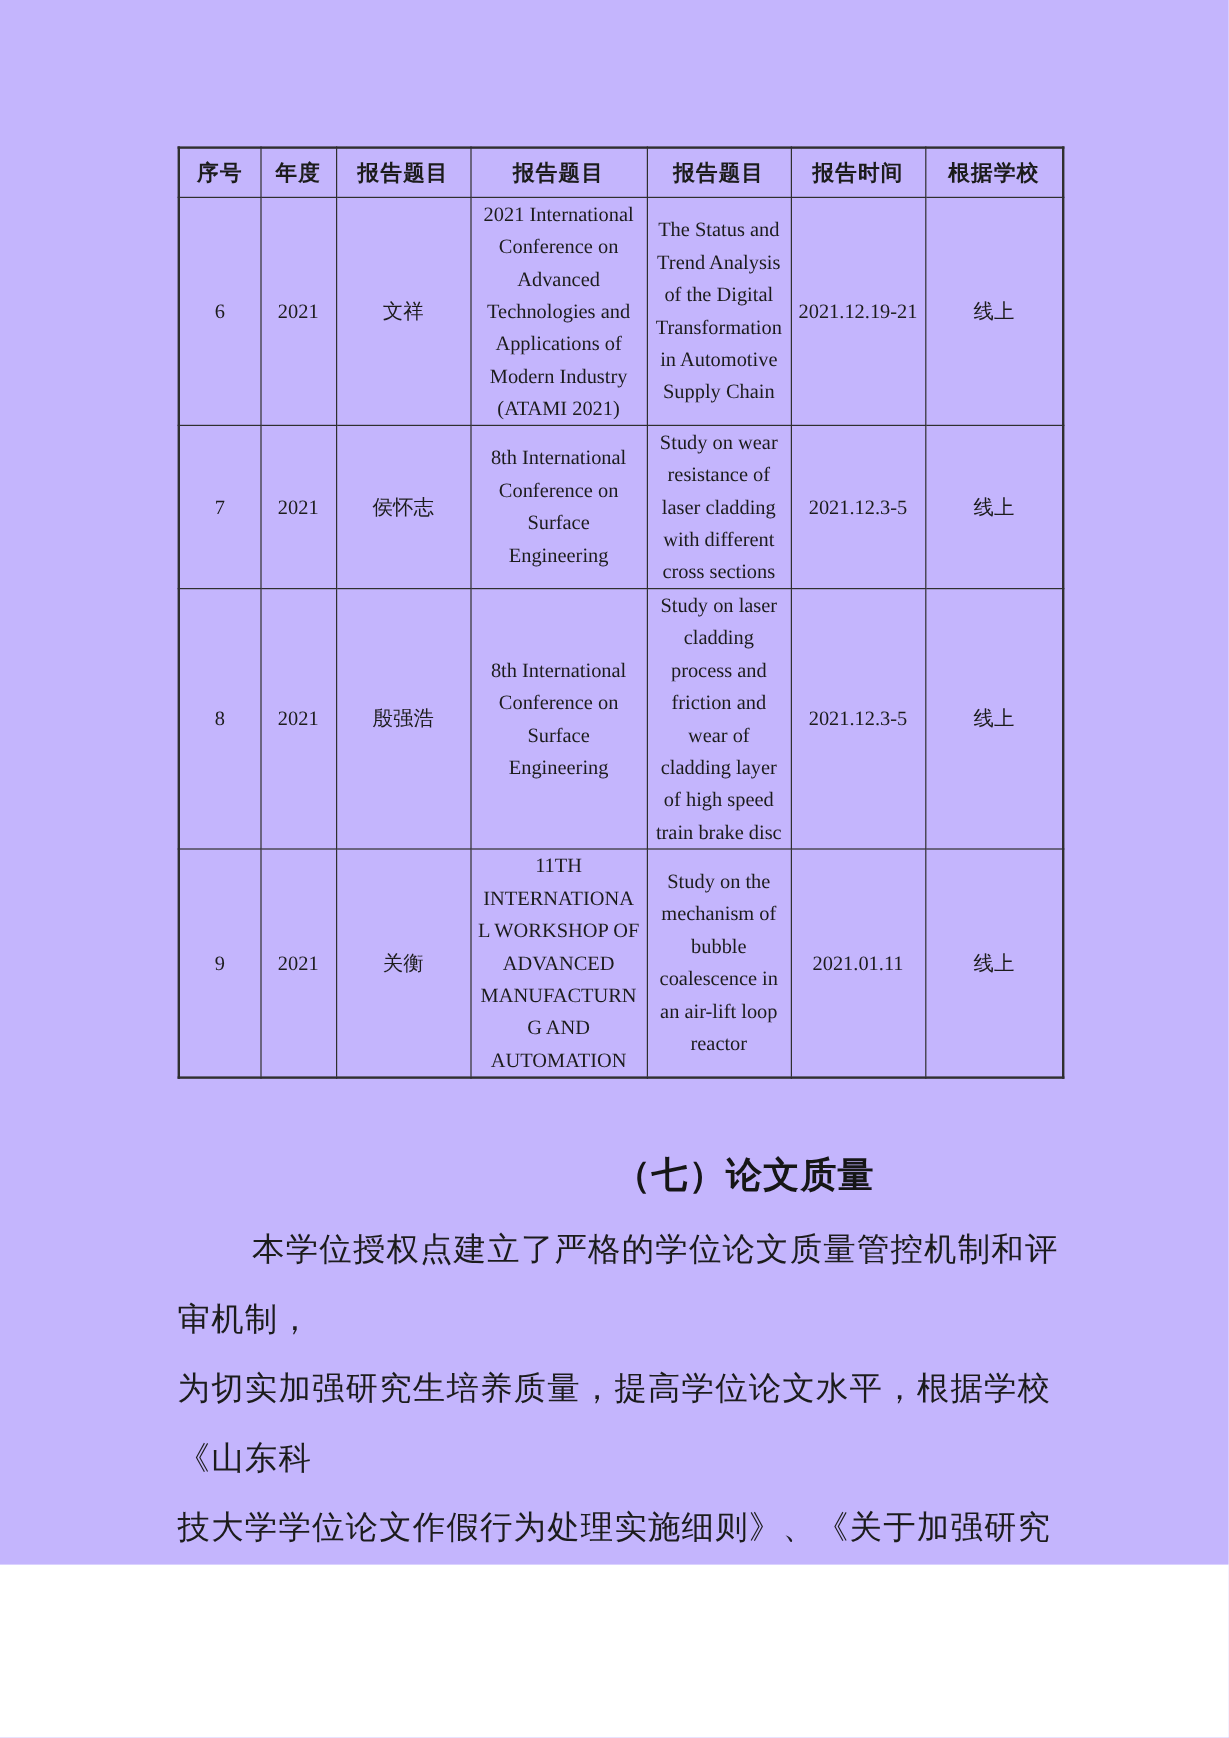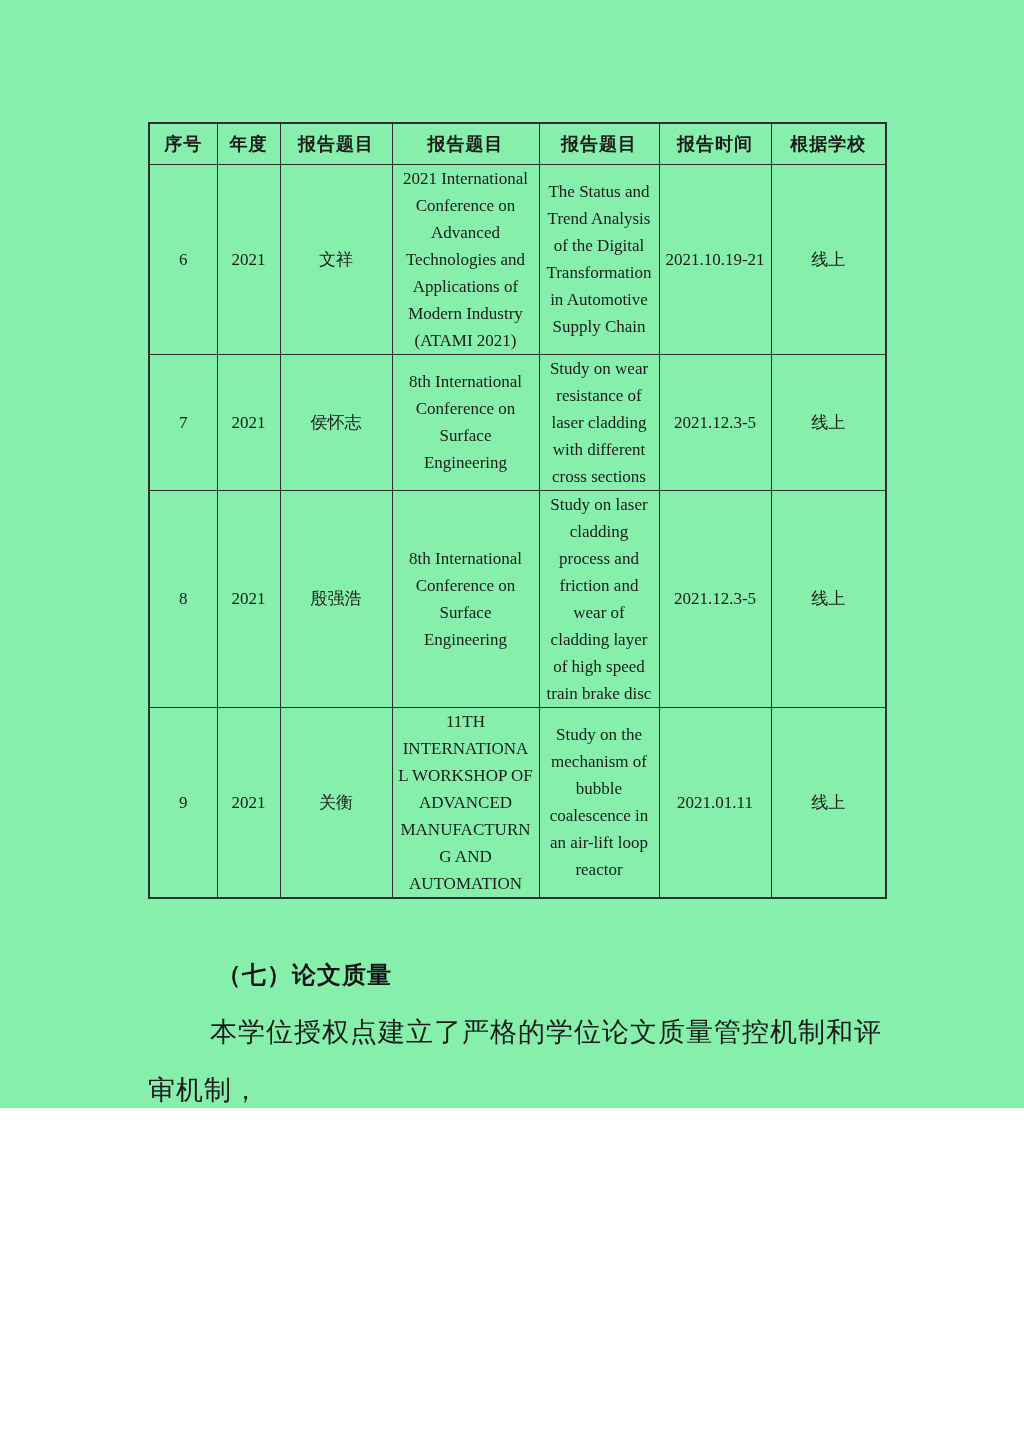--- a/index.html
+++ b/index.html
@@ -1,22 +1,22 @@
 <!DOCTYPE html>
 <html><head>
 <meta charset="utf-8">
 <style>
   * { margin: 0; padding: 0; box-sizing: border-box; }
   html, body { background: #ffffff; }
   .page {
     position: relative;
     width: 1024px;
-    height: 1108px;
+    height: 1304px;
     margin: 0 auto;
-    background: #86efac;
+    background: #c4b5fd;
     font-family: "Liberation Serif", "DejaVu Serif", serif;
     color: #1c1c1c;
     overflow: hidden;
   }
   table.report-table {
     border-collapse: collapse;
     table-layout: fixed;
     width: 737px;
     margin-left: 148px;
     margin-top: 122px;
@@ -48,24 +48,25 @@
   .col-year      { width: 63px; }
   .col-name      { width: 112px; }
   .col-conf      { width: 147px; }
   .col-title     { width: 120px; }
   .col-time      { width: 112px; }
   .col-place     { width: 115px; }
 
   .section-heading {
     margin-top: 60px;
     margin-left: 217px;
-    font-size: 24px;
+    font-size: 30px;
     font-weight: bold;
     letter-spacing: 1px;
     color: #161616;
+    text-align: center;
   }
   .section-paragraph {
     margin-top: 12px;
     margin-left: 148px;
     width: 742px;
     font-size: 27px;
     line-height: 58px;
     letter-spacing: 1px;
     text-indent: 2.3em;
     white-space: pre-line;
@@ -120,21 +121,21 @@
 Technologies and
 Applications of
 Modern Industry
 (ATAMI 2021)</td>
     <td>The Status and
 Trend Analysis
 of the Digital
 Transformation
 in Automotive
 Supply Chain</td>
-    <td>2021.10.19-21</td>
+    <td>2021.12.19-21</td>
     <td>线上</td>
   </tr>
 
   <tr>
     <td>7</td>
     <td>2021</td>
     <td>侯怀志</td>
     <td>8th International
 Conference on
 Surface

